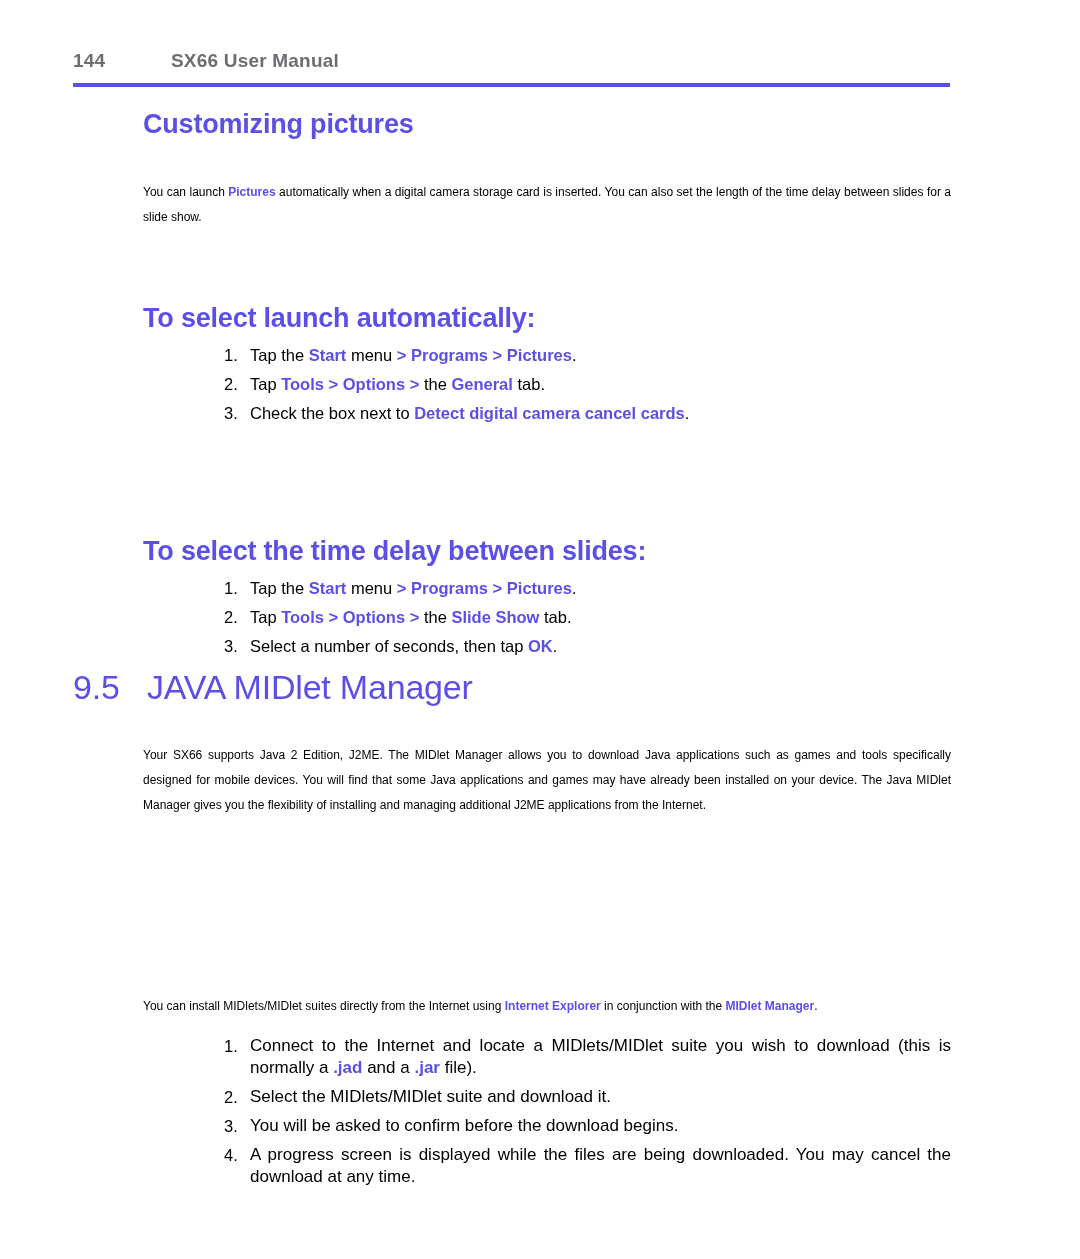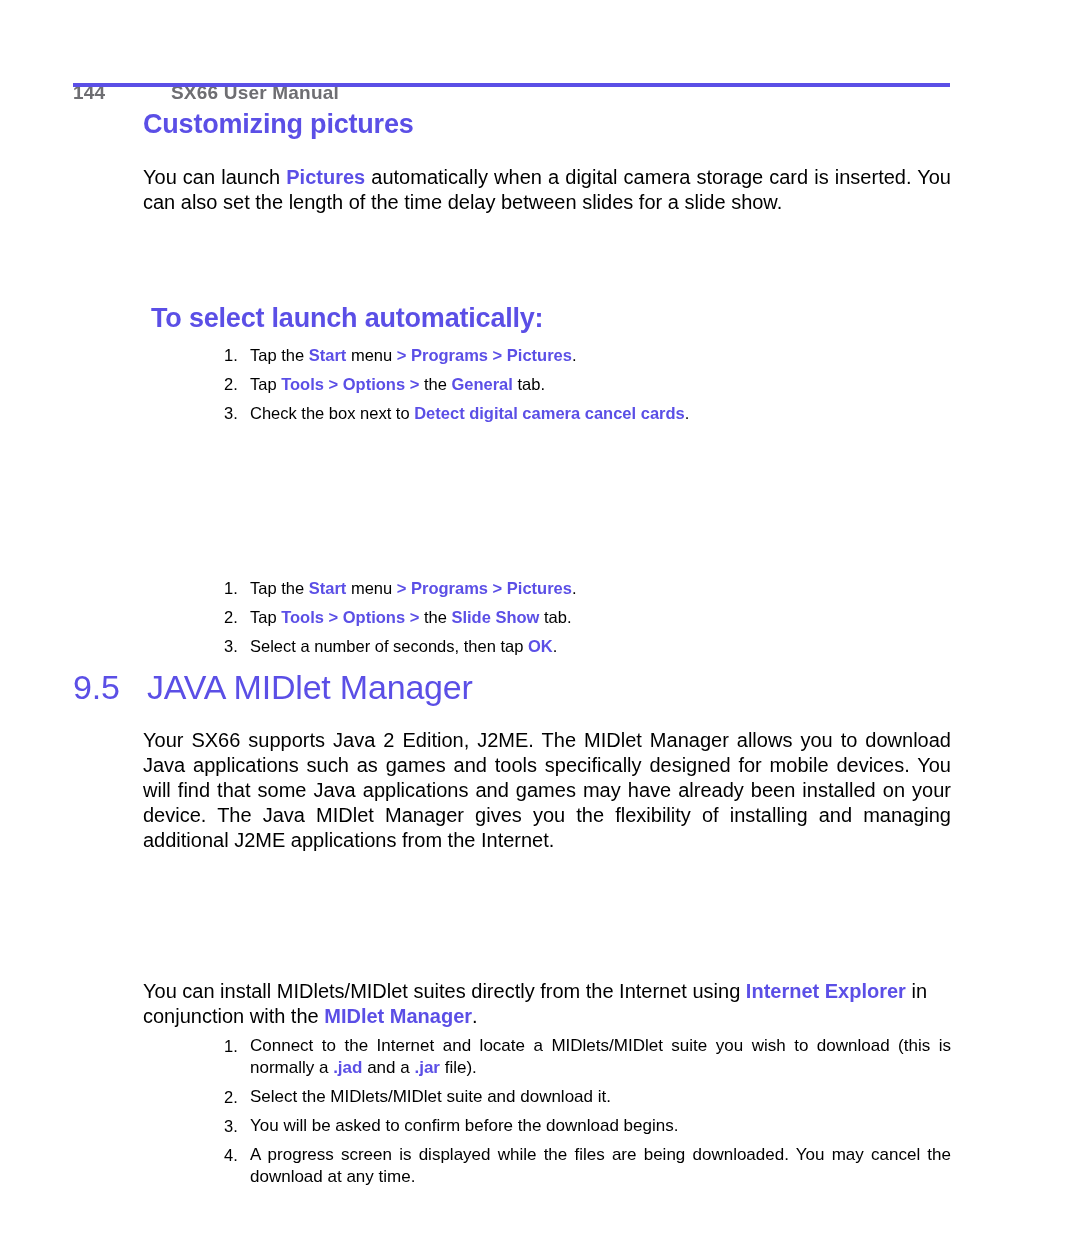--- a/index.html
+++ b/index.html
@@ -39,21 +39,20 @@
     color: #6e6e72;
     letter-spacing: 0.2px;
     width: 98px;
     flex: 0 0 auto;
   }
   .header-title {
     font-size: 19px;
     font-weight: bold;
     color: #6e6e72;
     letter-spacing: 0.2px;
-    margin-top: 32px;
   }
   .header-rule {
     position: absolute;
     left: 73px;
     top: 83px;
     width: 877px;
     height: 4px;
     background: #5b4fe6;
   }
 
@@ -79,24 +78,25 @@
   .h1-section .sec-num {
     display: inline-block;
     width: 74px;
   }
 
   
   .para {
     position: absolute;
     left: 143px;
     width: 808px;
-    font-size: 20px;
+    font-size: 12px;
     line-height: 25px;
     color: #000000;
     text-align: justify;
+    margin-top: 15px;
   }
   .para.noj { text-align: left; }
 
   .hl {
     color: #5b4fe6;
     font-weight: bold;
   }
 
   
   .olist {
@@ -140,37 +140,38 @@
     <span class="header-title">SX66 User Manual</span>
   </div>
   <div class="header-rule"></div>
 
   <div class="h2" style="top:109px;">Customizing pictures</div>
 
   <div class="para" style="top:165px;">
     <span>You can launch </span><span class="hl">Pictures</span><span> automatically when a digital camera storage card is inserted. You can also set the length of the time delay between slides for a slide show.</span>
   </div>
 
-  <div class="h2" style="top:303px;margin-left:8px;">To select launch automatically:</div>
+  <div class="h2" style="top:303px;">To select launch automatically:</div>
 
   <div class="olist tight" style="top:345px;">
     <div class="li">
       <span class="num">1.</span>
       <span class="txt"><span>Tap the </span><span class="hl">Start</span><span> menu </span><span class="hl">&gt; Programs &gt; Pictures</span><span>.</span></span>
     </div>
     <div class="li">
       <span class="num">2.</span>
       <span class="txt"><span>Tap </span><span class="hl">Tools &gt; Options &gt;</span><span> the </span><span class="hl">General</span><span> tab.</span></span>
     </div>
     <div class="li">
       <span class="num">3.</span>
       <span class="txt"><span>Check the box next to </span><span class="hl">Detect digital camera cancel cards</span><span>.</span></span>
     </div>
   </div>
 
+  <div class="h2" style="top:536px;">To select the time delay between slides:</div>
 
   <div class="olist tight" style="top:578px;">
     <div class="li">
       <span class="num">1.</span>
       <span class="txt"><span>Tap the </span><span class="hl">Start</span><span> menu </span><span class="hl">&gt; Programs &gt; Pictures</span><span>.</span></span>
     </div>
     <div class="li">
       <span class="num">2.</span>
       <span class="txt"><span>Tap </span><span class="hl">Tools &gt; Options &gt;</span><span> the </span><span class="hl">Slide Show</span><span> tab.</span></span>
     </div>

